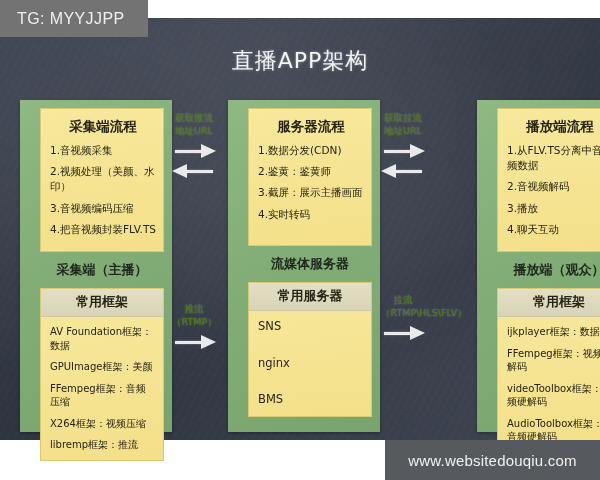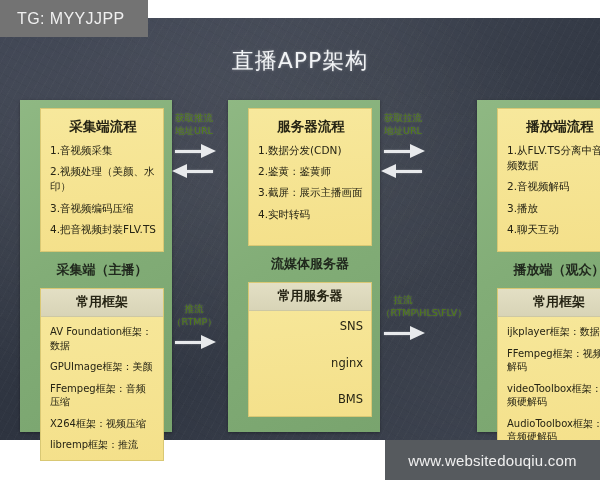--- a/index.html
+++ b/index.html
@@ -86,21 +86,21 @@
   }
 
   .card.frame{padding:0;}
   .frame-head{
     background:linear-gradient(180deg,#e3dfc4 0%,#d8d4b7 100%);
     border-bottom:1px solid #cdc8a4;
     text-align:center;font-size:13px;font-weight:bold;padding:4px 0 5px 0;color:#262414;
     font-family:"DejaVu Sans","Liberation Sans",sans-serif;
   }
   .frame-body{padding:8px 8px 8px 9px;}
-  .frame-body.center{text-align:right;}
+  .frame-body.center{text-align:left;}
   .frame-line{
     font-size:10px;line-height:1.35;margin:0 0 8px 0;color:#262414;
     font-family:"DejaVu Sans","Liberation Sans",sans-serif;
   }
   .frame-line:last-child{margin-bottom:0;}
   .frame-body.center .frame-line{font-size:11.5px;margin-bottom:21px;}
   .frame-body.center .frame-line:last-child{margin-bottom:0;}
 
   
   .gap{position:absolute;width:44px;color:#4d7c0f;text-align:center;}

